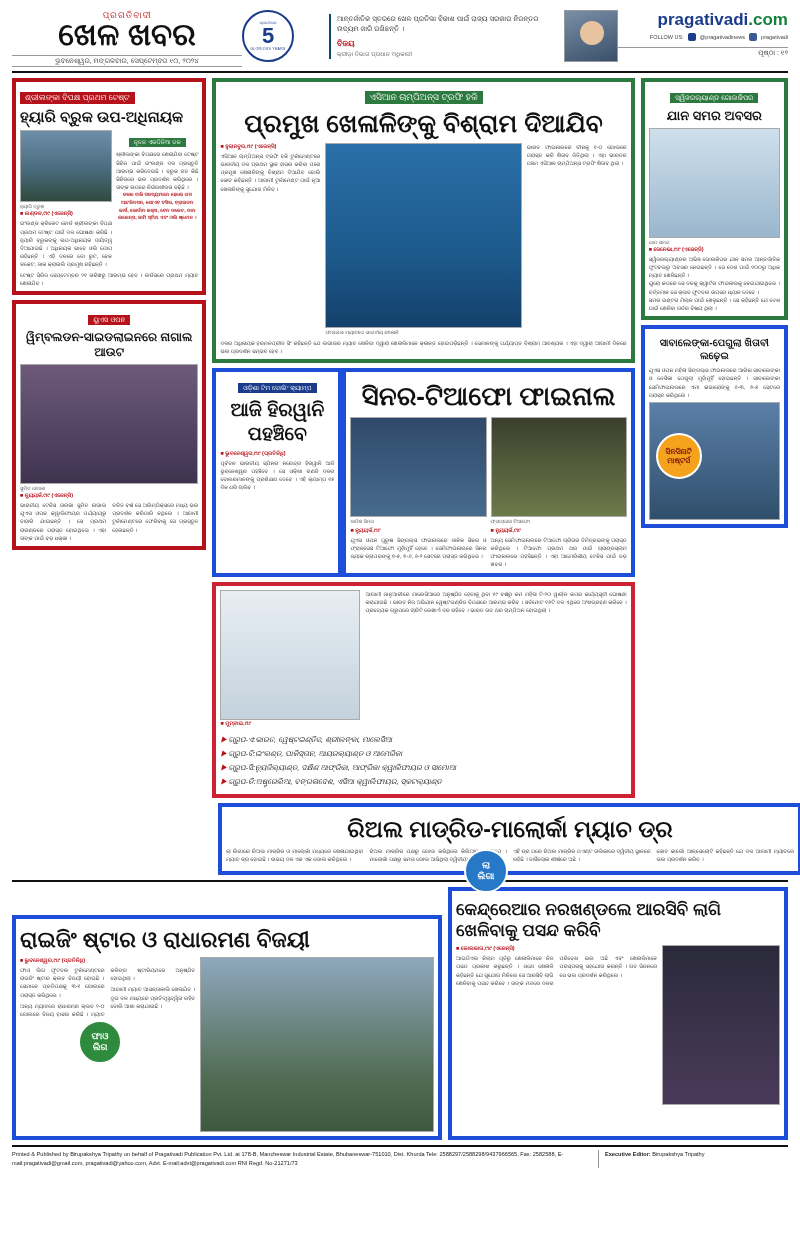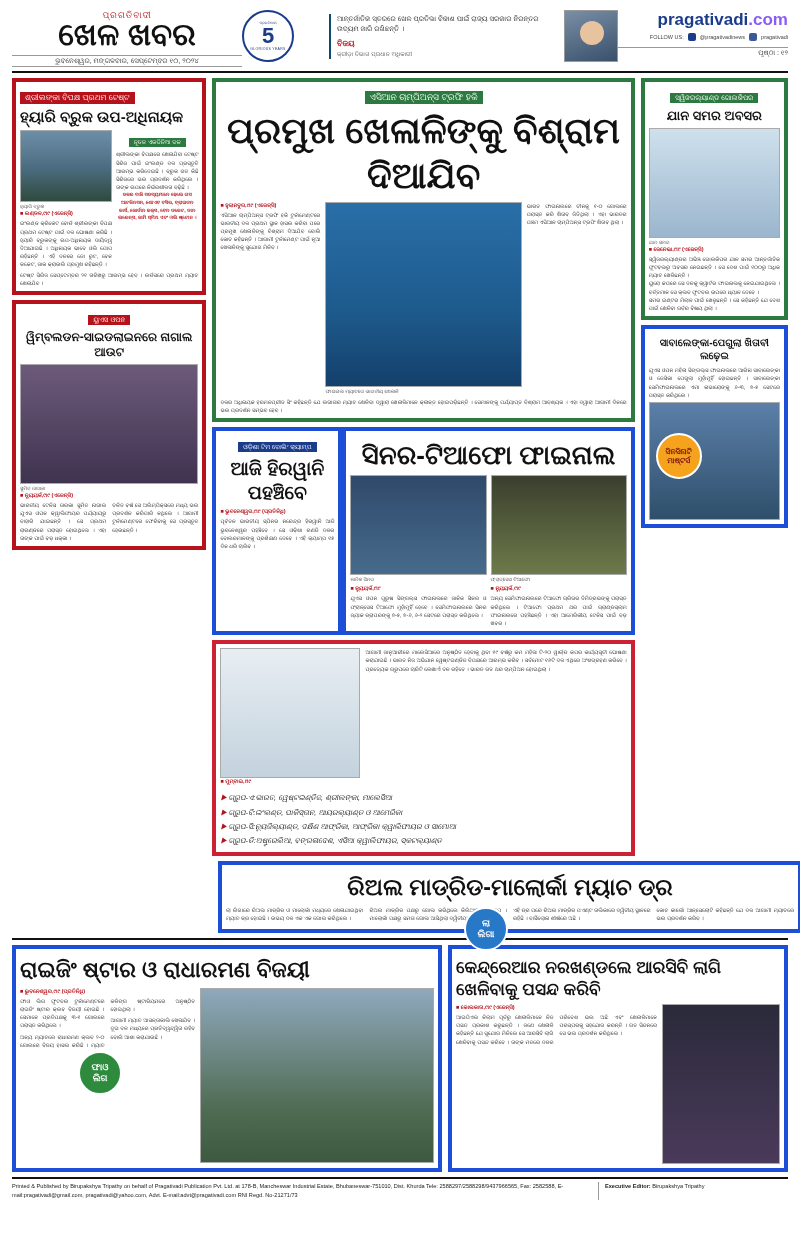--- a/index.html
+++ b/index.html
@@ -26,21 +26,21 @@
   .logo50 .lbl { font-size:3.5px; letter-spacing:.3px; }
   .mh-quote { flex:1; font-size:7px; line-height:1.5; color:#222; border-left:2px solid #0c4a6e; padding-left:6px;margin-left:27px; }
   .mh-quote .sig { color:#b5121b; font-weight:bold; margin-top:3px; font-size:8px; }
   .mh-quote .sigsub { font-size:6px; color:#555; }
   .mh-portrait { width:54px; height:52px; background:linear-gradient(160deg,#7a8fa6,#39506b); border:1px solid #999;
                  position:relative; overflow:hidden; }
   .mh-portrait:after { content:""; position:absolute; width:24px; height:24px; border-radius:50%;
                        background:#e7c3a0; left:15px; top:10px; }
   .mh-right { width:170px; text-align:right; padding-top:4px; }
   .brand { font-size:17px; font-weight:bold; color:#1b3c8b; }
-  .brand .dot { color:#8b5cf6; }
+  .brand .dot { color:#15803d; }
   .follow { font-size:5.5px; color:#444; margin-top:3px; display:flex; justify-content:flex-end; gap:4px; align-items:center;}
   .sq { display:inline-block; width:8px; height:8px; background:#1b3c8b; border-radius:2px; }
   .sq.fb { background:#3b5998; }
   .page-no { font-size:7px; color:#333; margin-top:6px; border-top:1px solid #999; padding-top:1px; }
 
   
   .cols { display:flex; gap:6px; margin-top:5px; }
   .colL { width:198px; }
   .colC { width:430px; }
   .colR { width:150px; }
@@ -50,21 +50,21 @@
   .hl-green { border-color:#2c7a3f; }
   .hl-pink { border-color:#c23; }
 
   .kicker { background:#b5121b; color:#fff; font-size:8px; padding:1px 5px; display:inline-block; }
   .kicker.green { background:#2c7a3f; }
   .kicker.blue { background:#1b3c8b; }
   .kicker.pink { background:#c2185b; }
 
   .hl { font-size:15px; font-weight:bold; line-height:1.25; margin:4px 0; }
   .hl.mid { font-size:19px; }
-  .hl.xl { font-size:36px; text-align:center; }
+  .hl.xl { font-size:25px; text-align:center; }
 
   .body { font-size:5.4px; line-height:1.52; text-align:justify; color:#222; }
   .body p { margin:0 0 3px 0; }
 
   .twocol { column-count:2; column-gap:6px; }
   .fourcol { column-count:4; column-gap:6px; }
 
   .byline { font-size:5.5px; color:#b5121b; font-weight:bold; margin-bottom:2px; }
   .byline:before { content:"■ "; color:#b5121b; }
 
@@ -296,21 +296,21 @@
                 justify-content:center; font-size:9px; font-weight:bold; border:2px solid #fff;">
       <span>ଲା</span>
       <span>ଲିଗା</span>
     </div>
   </div>
 
   <div class="rule-thick"></div>
 
   <div style="display:flex; gap:6px;">
 
-    <div style="width:430px;" class="box">
+    <div style="width:430px;margin-top:28px;" class="box">
       <div class="hl" style="font-size:22px; line-height:1.2;">ରାଇଜିଂ ଷ୍ଟାର ଓ ରାଧାରମଣ ବିଜୟୀ</div>
       <div style="display:flex; gap:5px; margin-top:3px;">
         <div style="width:175px;">
           <div class="byline">ଭୁବନେଶ୍ୱର,୯ା୯ (ପ୍ରତିନିଧି)</div>
           <div class="body twocol">
             <p>ଫାଓ ଲିଗ ଫୁଟବଲ ଟୁର୍ନାମେଣ୍ଟରେ ରାଇଜିଂ ଷ୍ଟାର କ୍ଲବ ବିଜୟୀ ହୋଇଛି । ସେମାନେ ପ୍ରତିପକ୍ଷକୁ ୩-୧ ଗୋଲରେ ପରାସ୍ତ କରିଥିଲେ ।</p>
             <p>ଅନ୍ୟ ମ୍ୟାଚରେ ରାଧାରମଣ କ୍ଲବ ୨-୦ ଗୋଲରେ ବିଜୟ ହାସଲ କରିଛି । ମ୍ୟାଚ କଳିଙ୍ଗ ଷ୍ଟାଡିୟମରେ ଅନୁଷ୍ଠିତ ହୋଇଥିଲା ।</p>
             <p>ଆଗାମୀ ମ୍ୟାଚ ଆସନ୍ତାକାଲି ଖେଳାଯିବ । ଦୁଇ ଦଳ ମଧ୍ୟରେ ପ୍ରତିଦ୍ୱନ୍ଦ୍ୱିତା ରହିବ ବୋଲି ଆଶା କରାଯାଉଛି ।</p>
           </div>
           <div style="position:relative; height:48px;">

